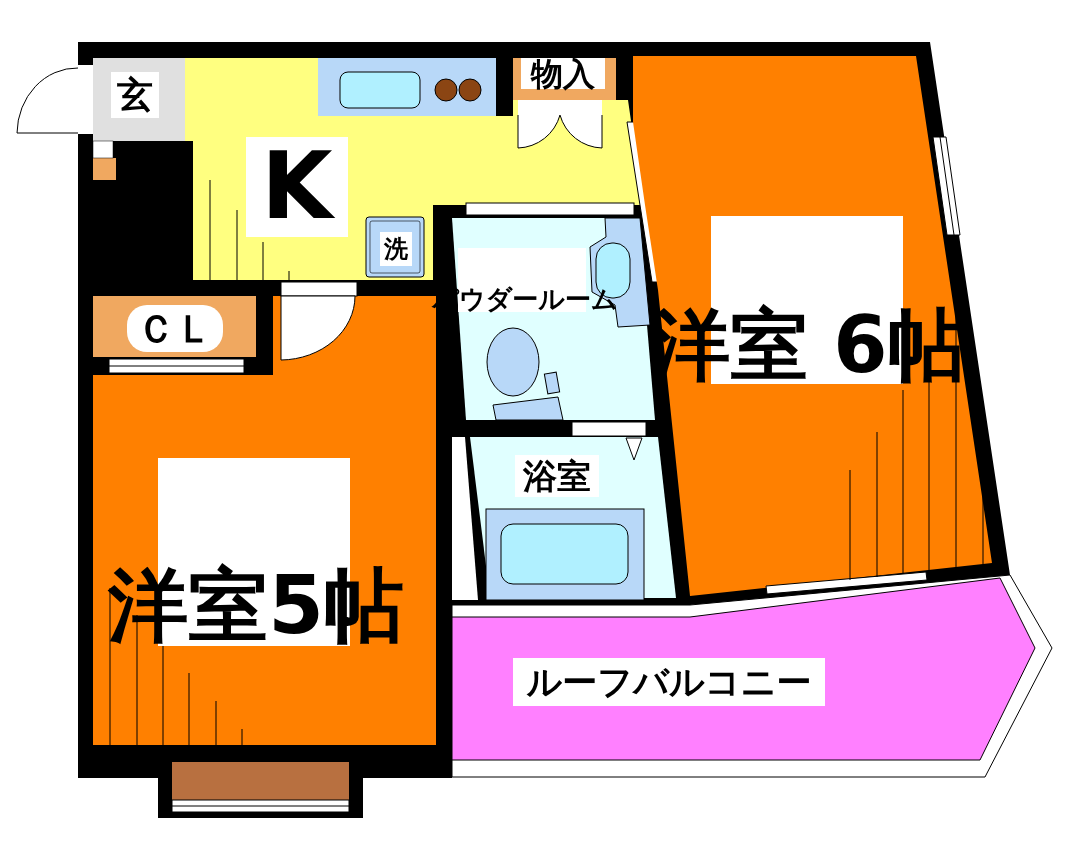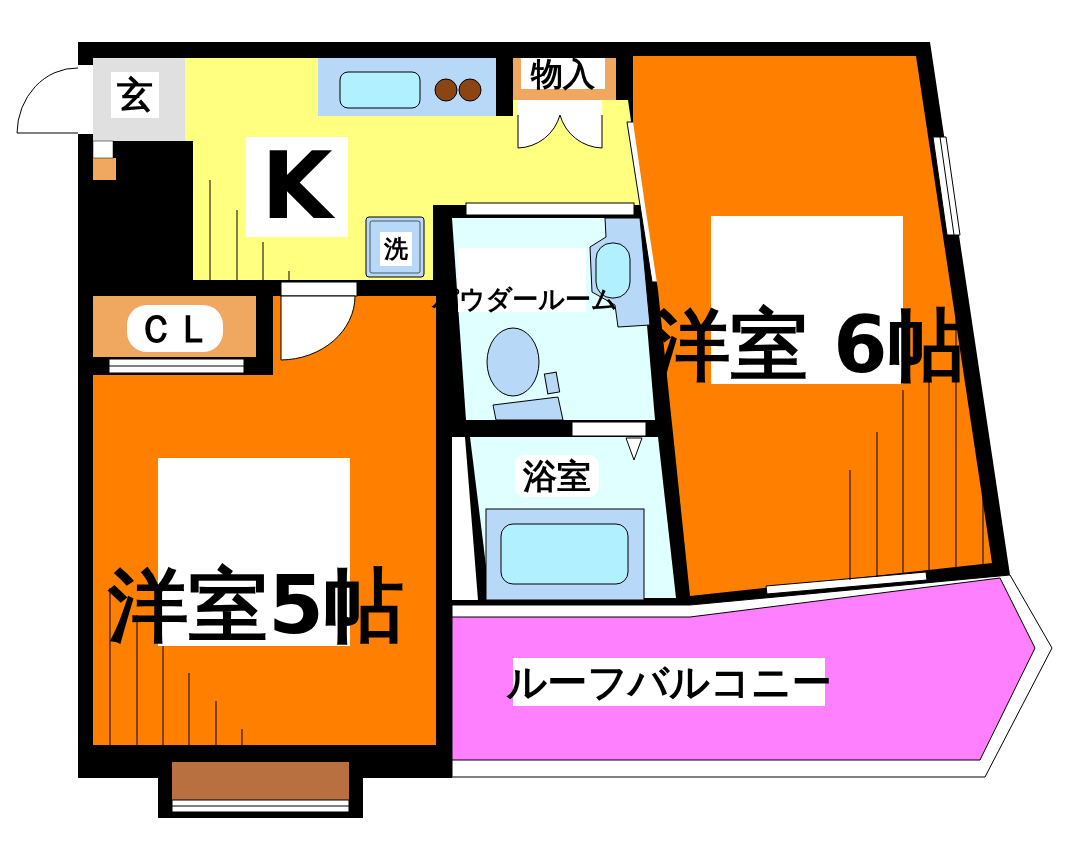--- a/index.html
+++ b/index.html
@@ -100,25 +100,25 @@
 
 <div class="lbl" style="left:111px;top:72px;width:48px;height:46px;font-size:36px;">玄</div>
 <div class="lbl" style="left:246px;top:137px;width:102px;height:100px;font-size:92px;">K</div>
 <div class="lbl" style="left:521px;top:58px;width:84px;height:31px;font-size:32px;">物入</div>
 <div class="lbl" style="left:380px;top:232px;width:32px;height:34px;font-size:24px;background:#ffffff;">洗</div>
 
 <div class="lbl col" style="left:458px;top:248px;width:128px;height:64px;font-size:26px;">
   <span>パウダー</span>
   <span style="margin-top:20px;">ルーム</span>
 </div>
-<div class="lbl" style="left:515px;top:455px;width:84px;height:42px;font-size:34px;border-radius:10px;">浴室</div>
+<div class="lbl" style="left:515px;top:455px;width:84px;height:42px;font-size:34px;">浴室</div>
 <div class="lbl" style="left:127px;top:305px;width:96px;height:47px;font-size:38px;border-radius:20px;">ＣＬ</div>
 
 <div class="lbl col" style="left:711px;top:216px;width:192px;height:168px;font-size:78px;padding-left:4px;">
   <span>洋室</span>
   <span style="margin-top:6px;margin-left:25px;">6帖</span>
 </div>
 <div class="lbl col" style="left:158px;top:458px;width:192px;height:188px;font-size:80px;padding-left:4px;">
   <span>洋室</span>
   <span style="margin-top:24px;">5帖</span>
 </div>
-<div class="lbl" style="left:513px;top:658px;width:312px;height:48px;font-size:40px;">ルーフバルコニー</div>
+<div class="lbl" style="left:513px;top:658px;width:312px;height:48px;font-size:35px;">ルーフバルコニー</div>
 </div>
 
 </body></html>

